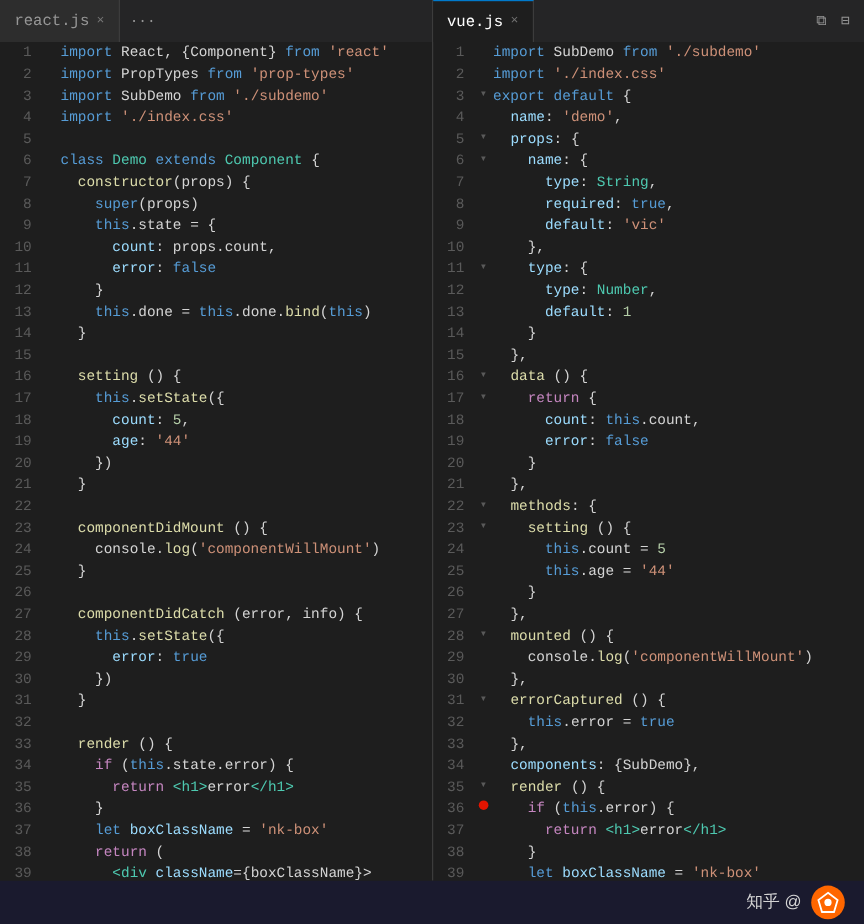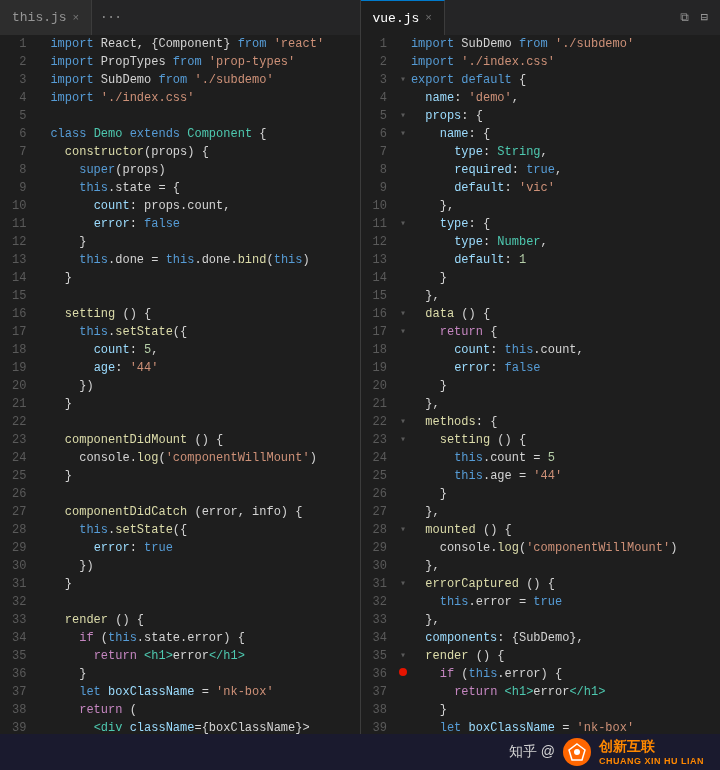--- a/index.html
+++ b/index.html
@@ -176,21 +176,21 @@
       font-size: 11px;
       font-weight: bold;
     }
   </style>
 </head>
 <body>
 
 <div class="tab-bar">
   <div class="tab-bar-left">
     <div class="tab">
-      <span>this.js</span>
+      <span>react.js</span>
       <span class="tab-close">×</span>
     </div>
     <div class="tab-more">···</div>
   </div>
   <div class="tab-bar-right">
     <div class="tab active">
       <span>vue.js</span>
       <span class="tab-close">×</span>
     </div>
     <div class="tab-icons-right">
@@ -381,19 +381,13 @@
 </div>
 
 <div class="watermark-bar">
   <span class="watermark-text">知乎 @</span>
   <div class="logo-circle">
     <svg width="20" height="20" viewBox="0 0 20 20">
       <polygon points="10,2 18,8 15,18 5,18 2,8" fill="none" stroke="white" stroke-width="1.5"></polygon>
       <circle cx="10" cy="10" r="3" fill="white"></circle>
     </svg>
   </div>
-  <div class="watermark-logo">
-    <div>
-      <div style="font-size:14px; color:#ff8800;">创新互联</div>
-      <div style="font-size:9px; color:#ff8800; letter-spacing:0.5px;">CHUANG XIN HU LIAN</div>
-    </div>
-  </div>
 </div>
 
 </body></html>

